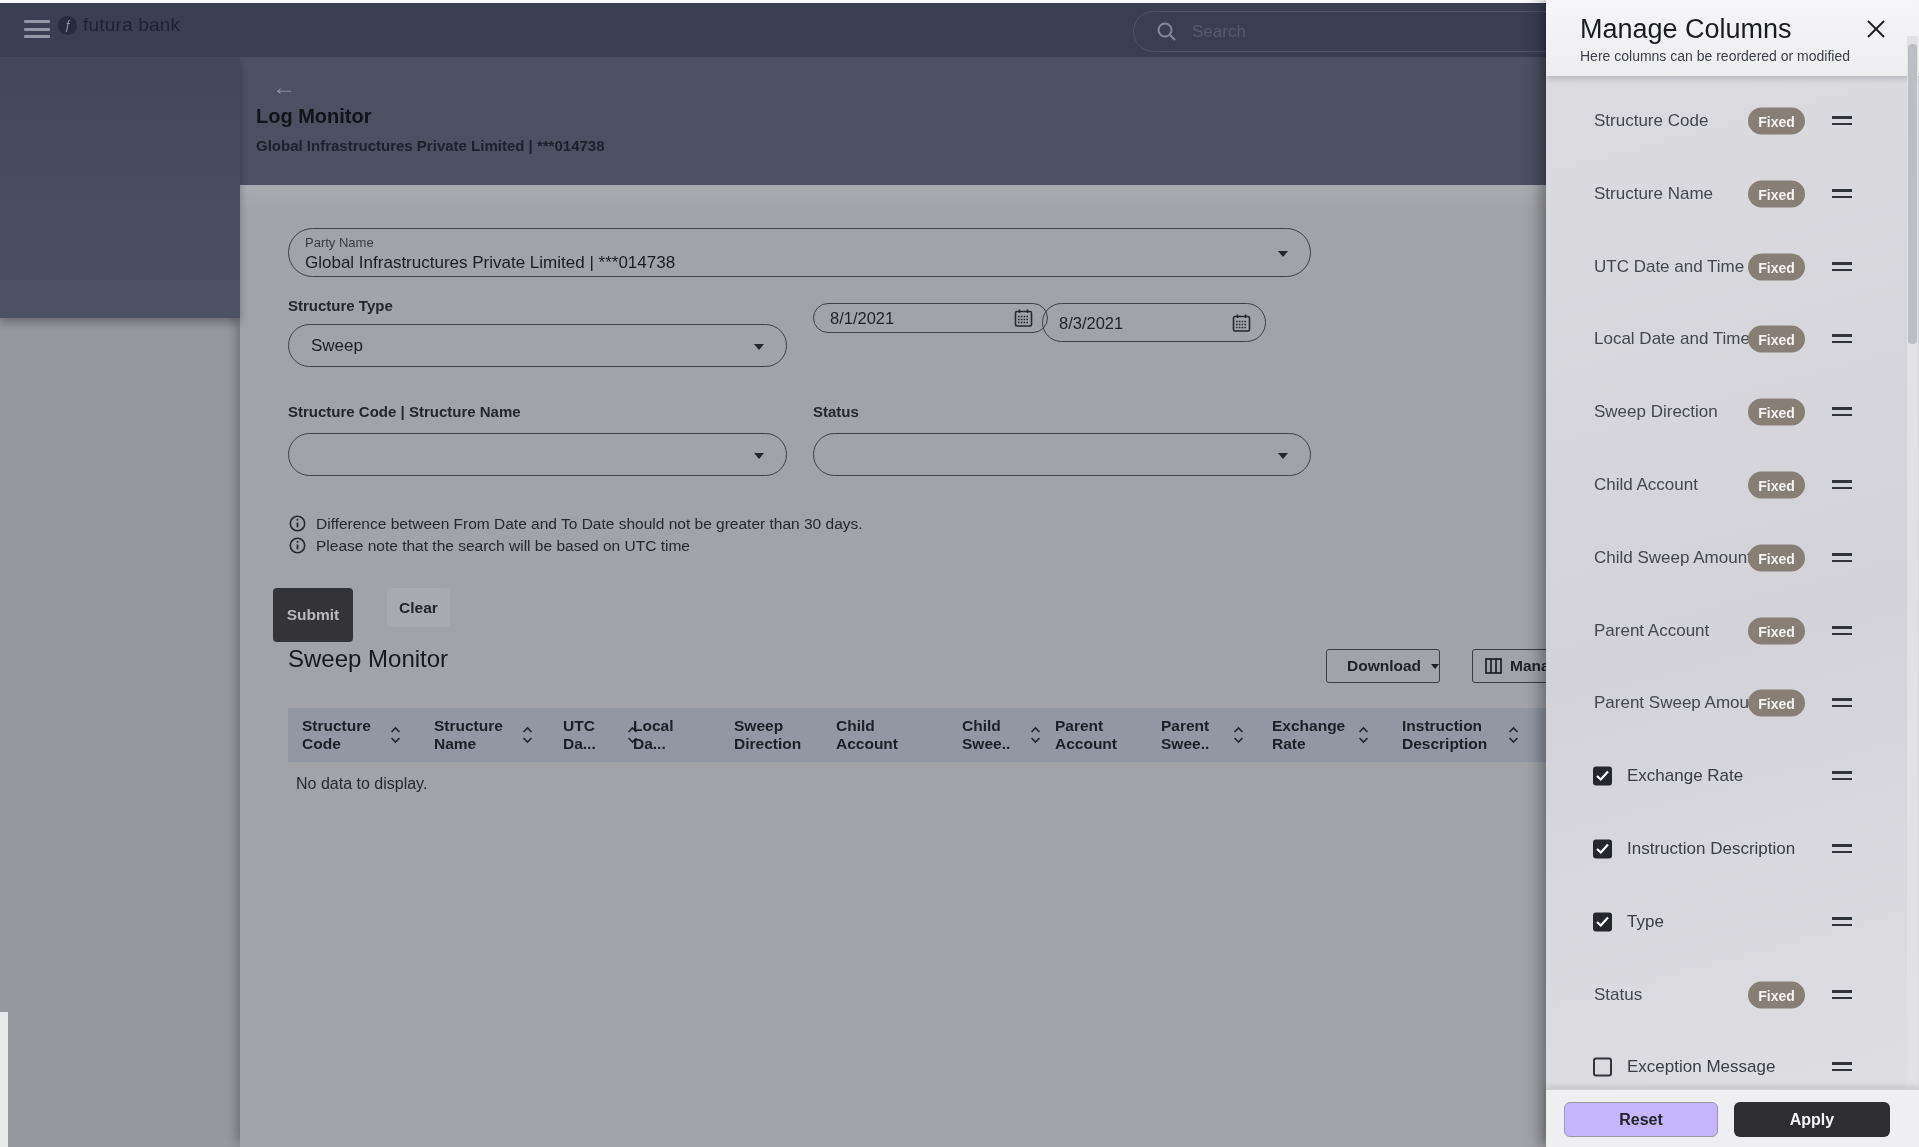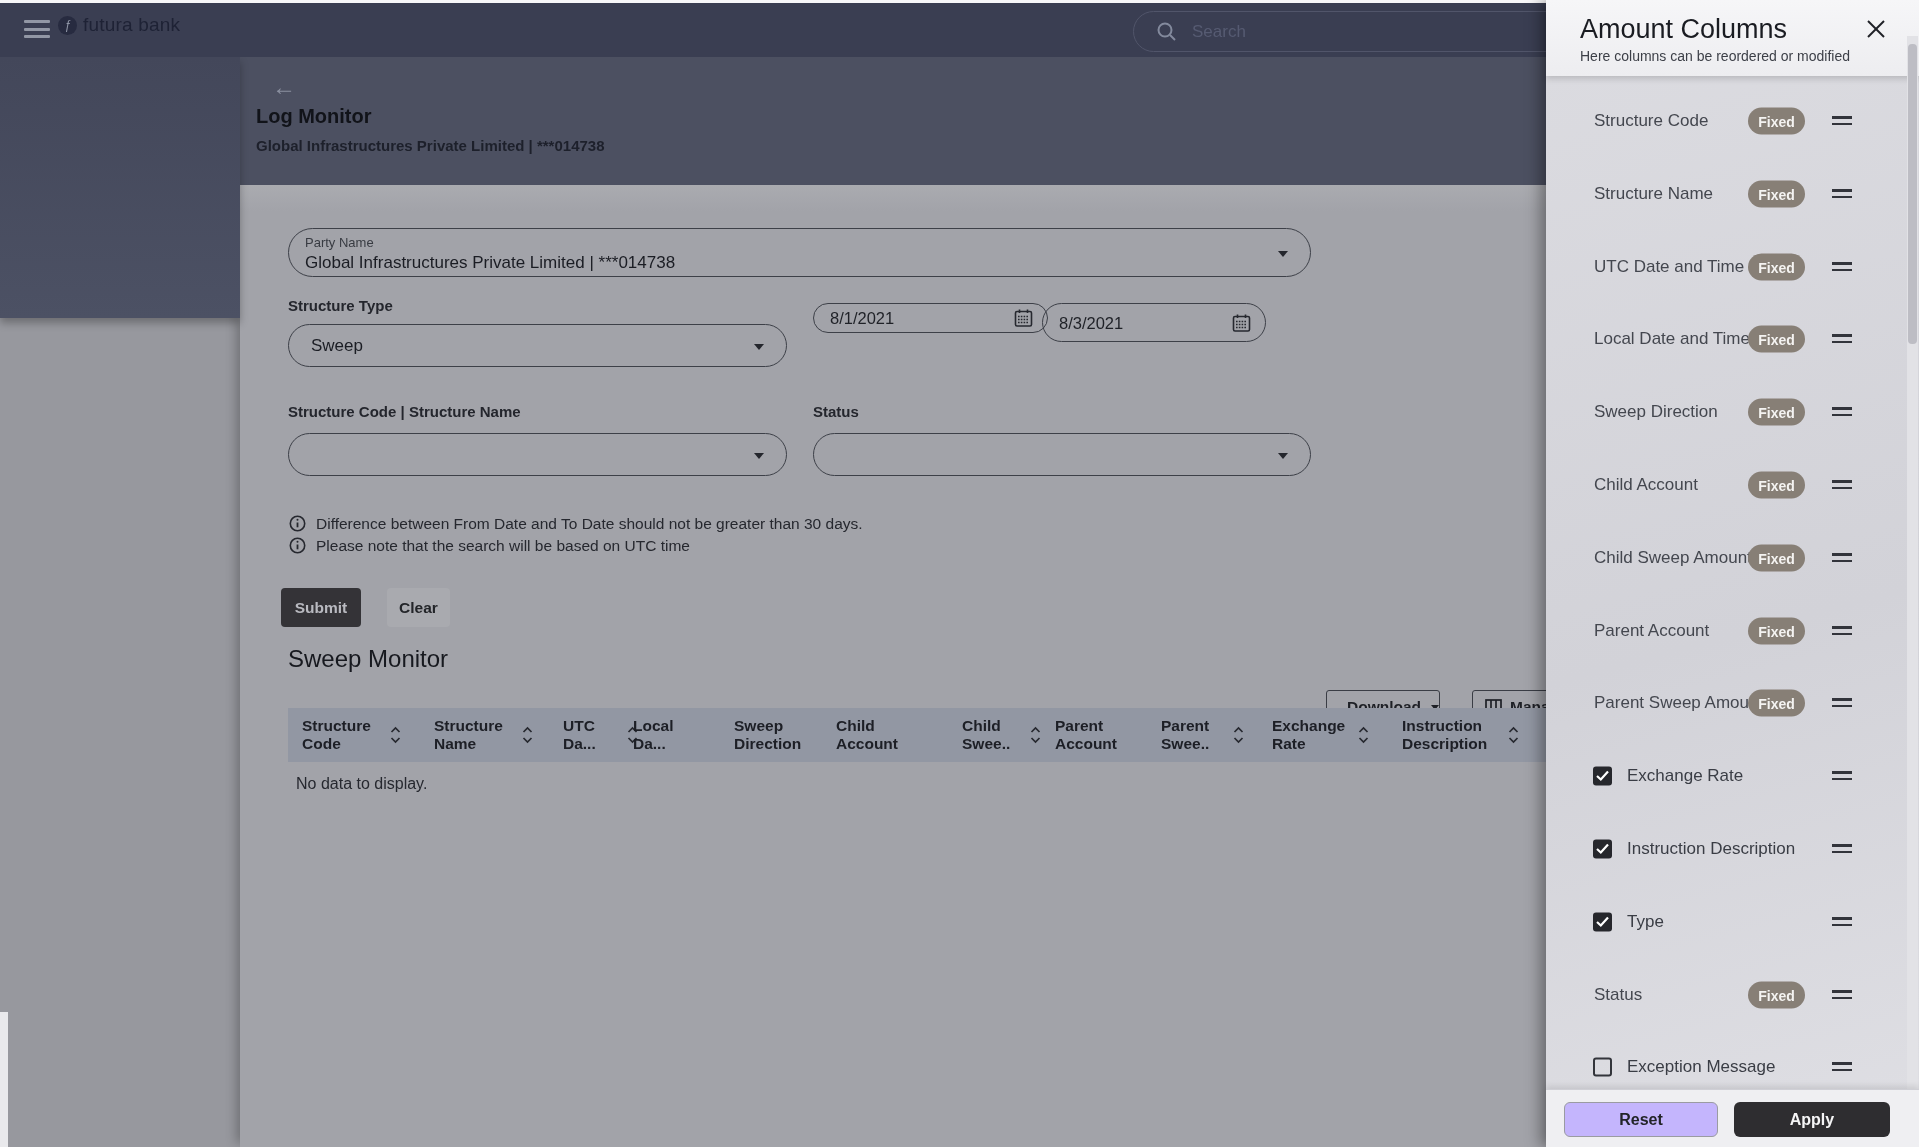--- a/index.html
+++ b/index.html
@@ -50,21 +50,21 @@
   .note-text{font-size:15.5px;color:#26282f;}
 
   .btn{position:absolute;border:none;border-radius:4px;font-family:inherit;font-size:15.5px;
        font-weight:700;cursor:pointer;}
   .btn-submit{background:#343337;color:#b9bac0;}
   .btn-clear{background:#a9aaaf;color:#232529;}
 
   .results-title{position:absolute;font-size:24px;color:#17191f;}
   .tool-btn{position:absolute;height:34px;border:1px solid #3a3d45;border-radius:3px;background:transparent;
             display:flex;align-items:center;gap:8px;padding:0 12px;box-sizing:border-box;
-            font-size:15.5px;font-weight:600;color:#1e2026;cursor:pointer;margin-top:41px;}
+            font-size:15.5px;font-weight:600;color:#1e2026;cursor:pointer;}
   .tool-btn .dd-caret{width:0;height:0;border-left:4.5px solid transparent;border-right:4.5px solid transparent;
             border-top:5.5px solid #1e2026;margin-left:2px;}
 
   .thead{position:absolute;left:48px;top:523px;width:1631px;height:54px;background:#9297a3;}
   .th-cell{position:absolute;top:0;height:54px;display:flex;align-items:center;gap:6px;}
   .th-label{font-size:15.5px;font-weight:700;color:#1d1f26;line-height:1.15;}
   .nodata{position:absolute;left:56px;top:590px;font-size:16px;color:#26282f;text-align:center;}
 
   .left-sliver{position:absolute;left:0;top:1012px;width:8px;height:135px;background:#e9e9ec;z-index:2;}
 
@@ -195,21 +195,21 @@
     </div>
     <div class="note-row" style="left:49px;top:352px;">
       <svg width="17" height="17" viewBox="0 0 17 17">
         <circle cx="8.5" cy="8.5" r="7.2" fill="none" stroke="#26282f" stroke-width="1.6"></circle>
         <line x1="8.5" y1="7.5" x2="8.5" y2="12.3" stroke="#26282f" stroke-width="1.8"></line>
         <circle cx="8.5" cy="4.8" r="1" fill="#26282f"></circle>
       </svg>
       <span class="note-text">Please note that the search will be based on UTC time</span>
     </div>
 
-    <button class="btn btn-submit" style="left:41px;top:403px;width:80px;height:39px;">Submit</button>
+    <button class="btn btn-submit" style="left:33px;top:403px;width:80px;height:54px;">Submit</button>
     <button class="btn btn-clear" style="left:147px;top:403px;width:63px;height:39px;">Clear</button>
 
     <div class="results-title" style="left:48px;top:460px;">Sweep Monitor</div>
 
     <div class="tool-btn" style="left:1086px;top:464px;width:114px;">
       <svg width="16" height="16" viewBox="0 0 16 16">
         <path d="M8 1 v8 M4.5 6 L8 9.5 L11.5 6" fill="none" stroke="#1e2026" stroke-width="1.8"></path>
         <path d="M2 11 v3 h12 v-3" fill="none" stroke="#1e2026" stroke-width="1.8"></path>
       </svg>
       <span>Download</span>
@@ -292,21 +292,21 @@
           </svg>
         </div>
       </div>
     <div class="nodata">No data to display.</div>
   </main>
 
   <div class="left-sliver"></div>
 
   <aside class="panel">
     <div class="panel-header">
-      <div class="panel-title">Amount Columns</div>
+      <div class="panel-title">Manage Columns</div>
       <div class="panel-subtitle">Here columns can be reordered or modified</div>
       <svg class="panel-close" viewBox="0 0 22 22">
         <line x1="3" y1="3" x2="19" y2="19" stroke="#1f2127" stroke-width="2"></line>
         <line x1="19" y1="3" x2="3" y2="19" stroke="#1f2127" stroke-width="2"></line>
       </svg>
     </div>
 
     <div class="panel-body" id="panel-items">
         <div class="mc-row" style="top: 9px;">
           <span class="mc-label">Structure Code</span>

